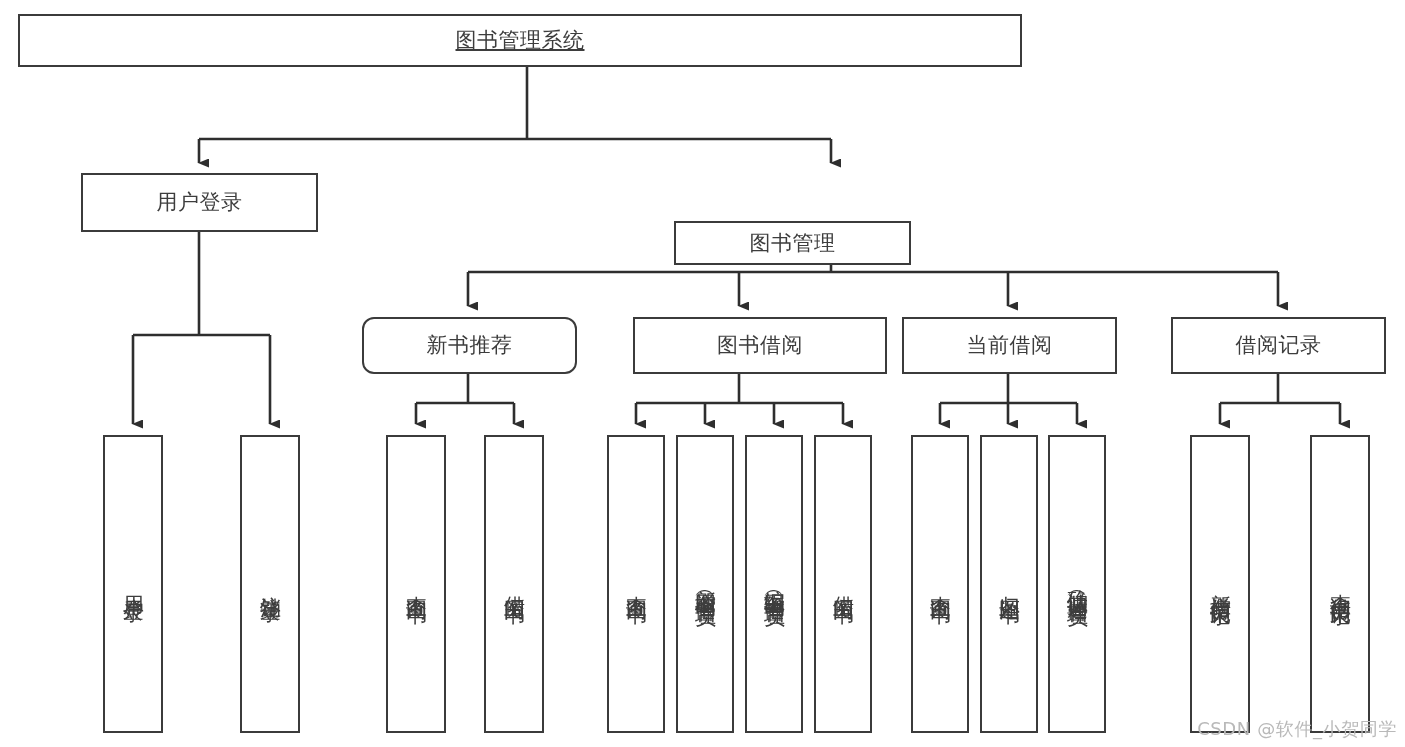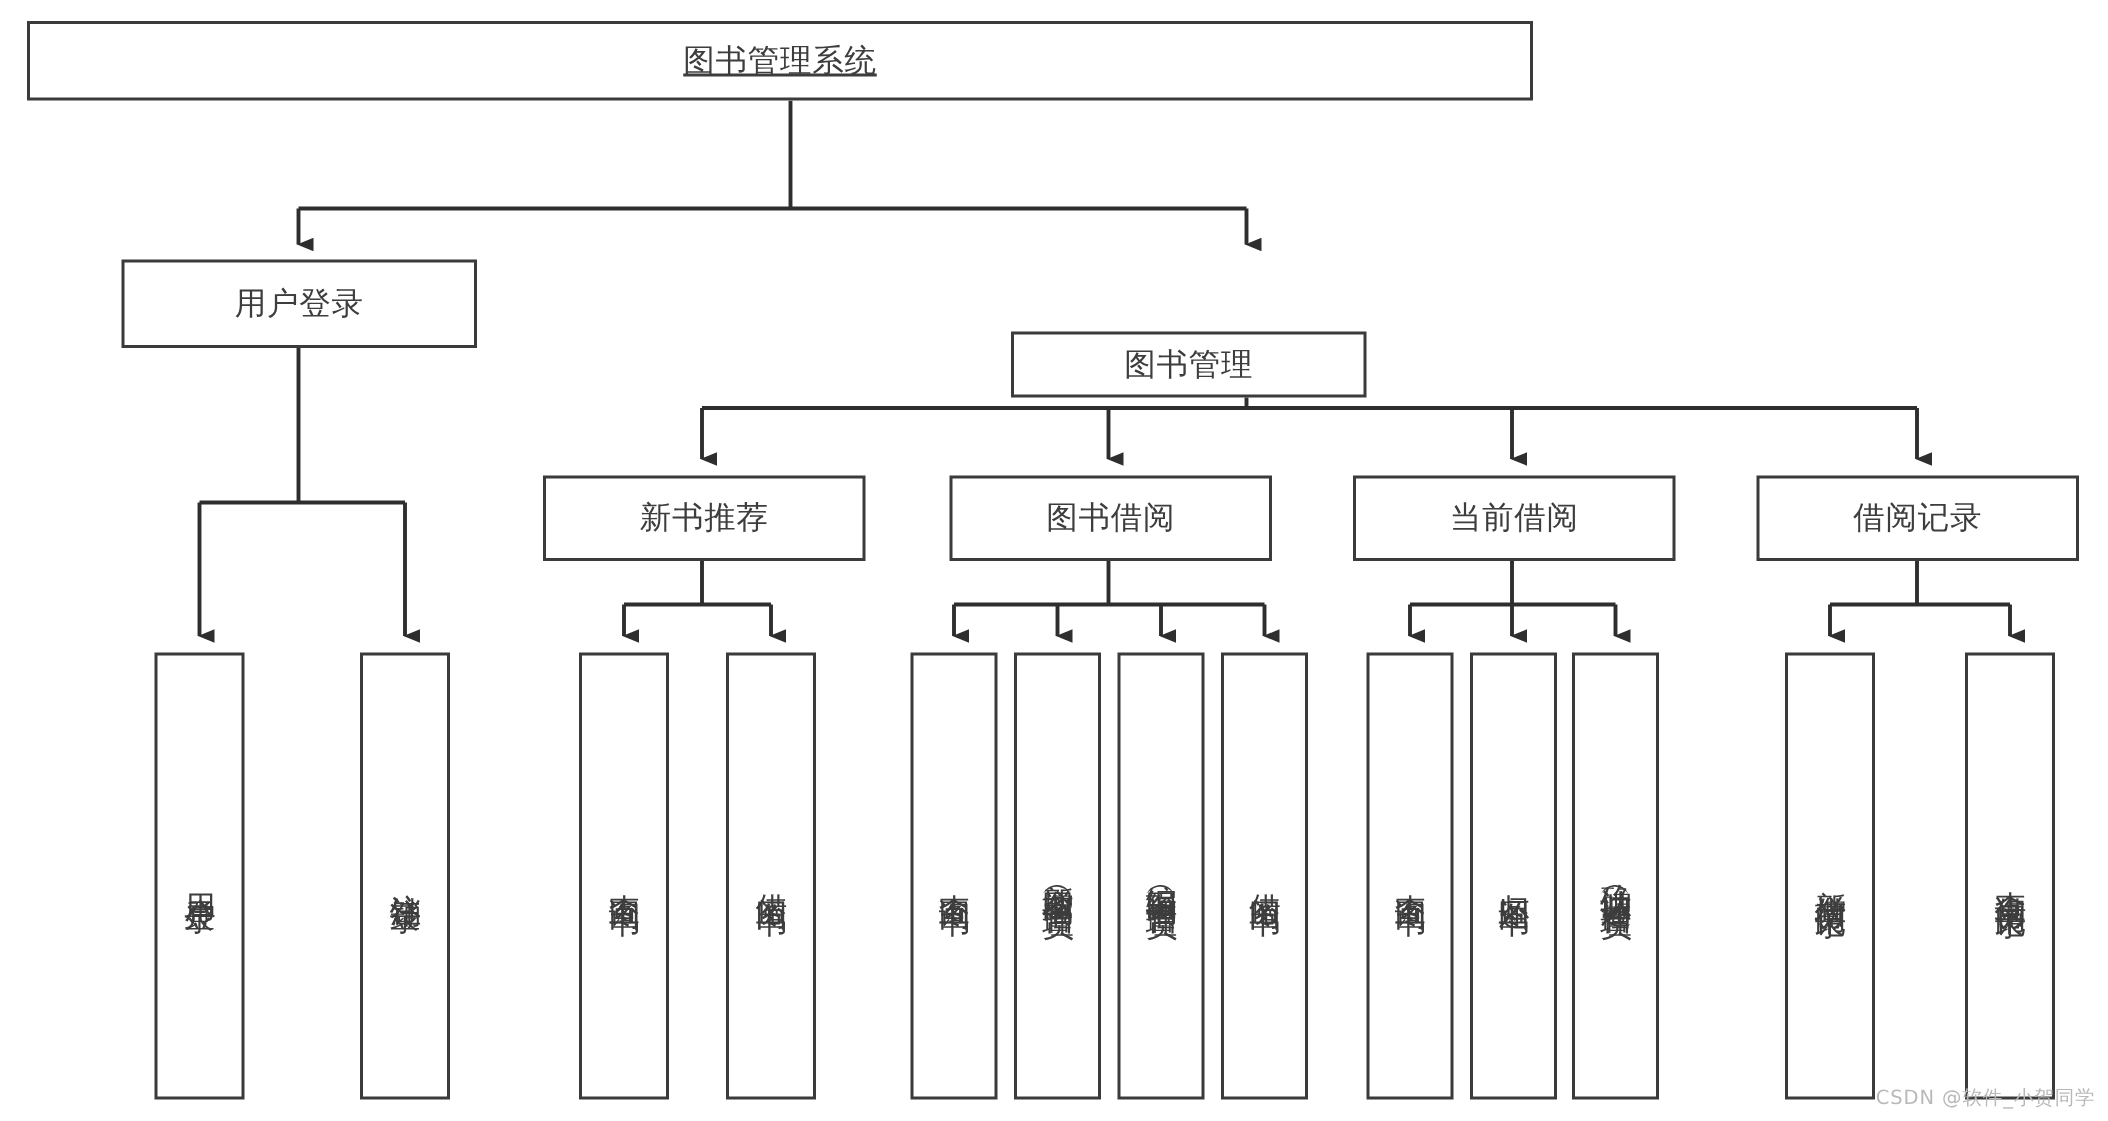--- a/index.html
+++ b/index.html
@@ -55,21 +55,21 @@
     display: block;
   }
   .node.vert .label {
     writing-mode: vertical-rl;
     text-orientation: upright;
   }
   #watermark {
     position: absolute;
     right: 8px;
     bottom: 6px;
-    font-size: 13px;
+    font-size: 18px;
     color: #b9b9b9;
     letter-spacing: 0.6px;
     white-space: nowrap;
     font-family: "DejaVu Sans", "Liberation Sans", sans-serif;
   }
 </style>
 </head>
 <body>
 
 <div id="diagram-root">
@@ -130,25 +130,25 @@
   </div>
 
   <div class="node horiz" style="left:81px; top:173px; width:237px; height:59px;">
     <span class="label">用户登录</span>
   </div>
 
   <div class="node horiz" style="left:674px; top:173px; width:237px; height:44px;margin-top:48px;">
     <span class="label">图书管理</span>
   </div>
 
-  <div class="node horiz" style="left:362px; top:317px; width:215px; height:57px;">
+  <div class="node horiz" style="left:362px; top:317px; width:215px; height:57px;border-radius:12px;">
     <span class="label">新书推荐</span>
   </div>
 
-  <div class="node horiz" style="left:633px; top:317px; width:215px; height:57px;justify-content:center;">
+  <div class="node horiz" style="left:633px; top:317px; width:254px; height:57px;justify-content:center;">
     <span class="label">图书借阅</span>
   </div>
 
   <div class="node horiz" style="left:902px; top:317px; width:215px; height:57px;text-align:right;">
     <span class="label">当前借阅</span>
   </div>
 
   <div class="node horiz" style="left:1171px; top:317px; width:215px; height:57px;">
     <span class="label">借阅记录</span>
   </div>

